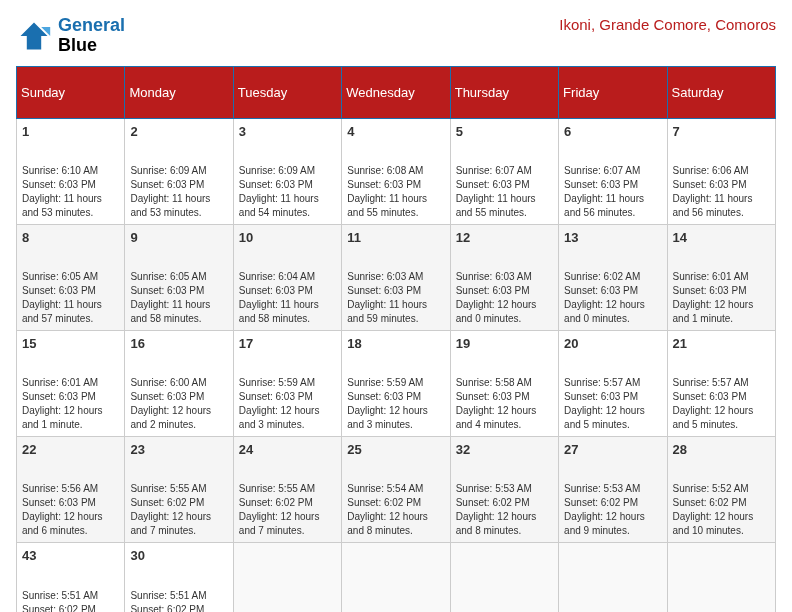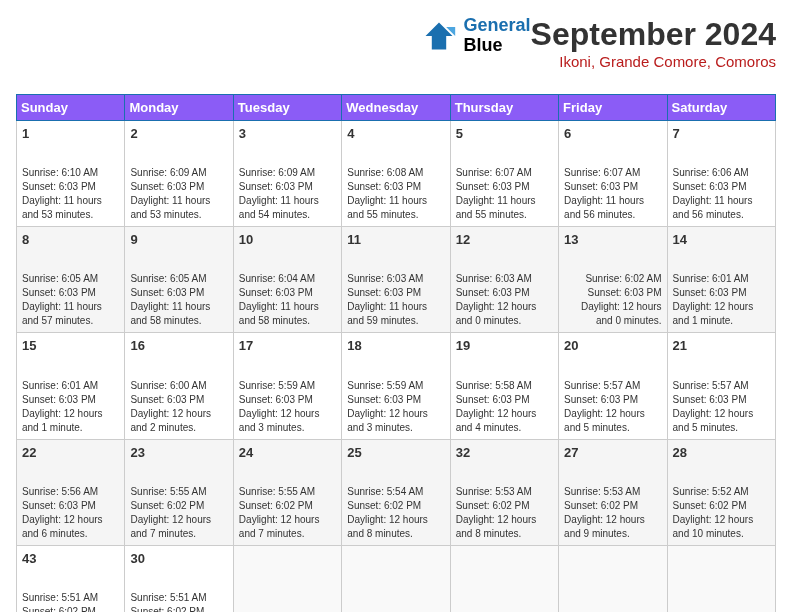--- a/index.html
+++ b/index.html
@@ -5,23 +5,23 @@
     * { box-sizing: border-box; margin: 0; padding: 0; }
     body {
       font-family: Arial, sans-serif;
       background: #fff;
       width: 792px;
       min-height: 612px;
       padding: 16px;
     }
     .header {
       display: flex;
-      justify-content: flex-end;
+      justify-content: space-between;
       align-items: flex-start;
-      margin-bottom: 24px;
+      margin-bottom: 10px;
     }
     .logo {
       display: flex;
       align-items: center;
       gap: 6px;
     }
     .logo-text {
       font-size: 18px;
       font-weight: bold;
       color: #333;
@@ -46,26 +46,26 @@
       font-size: 15px;
       font-weight: normal;
       color: #b91c1c;
     }
     .calendar {
       width: 100%;
       border-collapse: collapse;
       font-size: 11px;
     }
     .calendar thead th {
-      background-color: #8b5cf6;
+      background-color: #b91c1c;
       color: #fff;
-      padding: 5px 4px;
+      padding: 18px 4px;
       text-align: left;
       font-size: 13px;
-      font-weight: bold;
+      font-weight: normal;
       border: 1px solid #1a6faf;
     }
     .calendar tbody td {
       border: 1px solid #ccc;
       vertical-align: top;
       padding: 4px 5px;
       width: 14.28%;
       height: 90px;
       background: #fff;
       color: #333;
@@ -98,21 +98,20 @@
     <svg class="logo-icon" viewBox="0 0 40 40">
       <polygon points="20,5 35,20 28,20 28,35 12,35 12,20 5,20" fill="#1a6faf"></polygon>
       <polygon points="28,10 38,10 38,20" fill="#4da6e0"></polygon>
     </svg>
     <div class="logo-text">
       <div><span>General</span></div>
       <div><span style="color:#000000">Blue</span></div>
     </div>
   </div>
   <div class="title-block">
-    <h1>September 2024</h1>
     <h2>Ikoni, Grande Comore, Comoros</h2>
   </div>
 </div>
 
 <table class="calendar">
   <thead>
     <tr>
     <th>Sunday</th>
         <th>Monday</th>
         <th>Tuesday</th>
@@ -205,21 +204,21 @@
         </td>
         <td>
           <span class="day-num">12</span>
           <div class="day-info" style="white-space: pre-line;">Sunrise: 6:03 AM
 Sunset: 6:03 PM
 Daylight: 12 hours
 and 0 minutes.</div>
         </td>
         <td>
           <span class="day-num">13</span>
-          <div class="day-info" style="white-space: pre-line; text-align: right;">Sunrise: 6:02 AM
+          <div class="day-info" style="white-space: pre-line;">Sunrise: 6:02 AM
 Sunset: 6:03 PM
 Daylight: 12 hours
 and 0 minutes.</div>
         </td>
         <td>
           <span class="day-num">14</span>
           <div class="day-info" style="white-space: pre-line;">Sunrise: 6:01 AM
 Sunset: 6:03 PM
 Daylight: 12 hours
 and 1 minute.</div>

